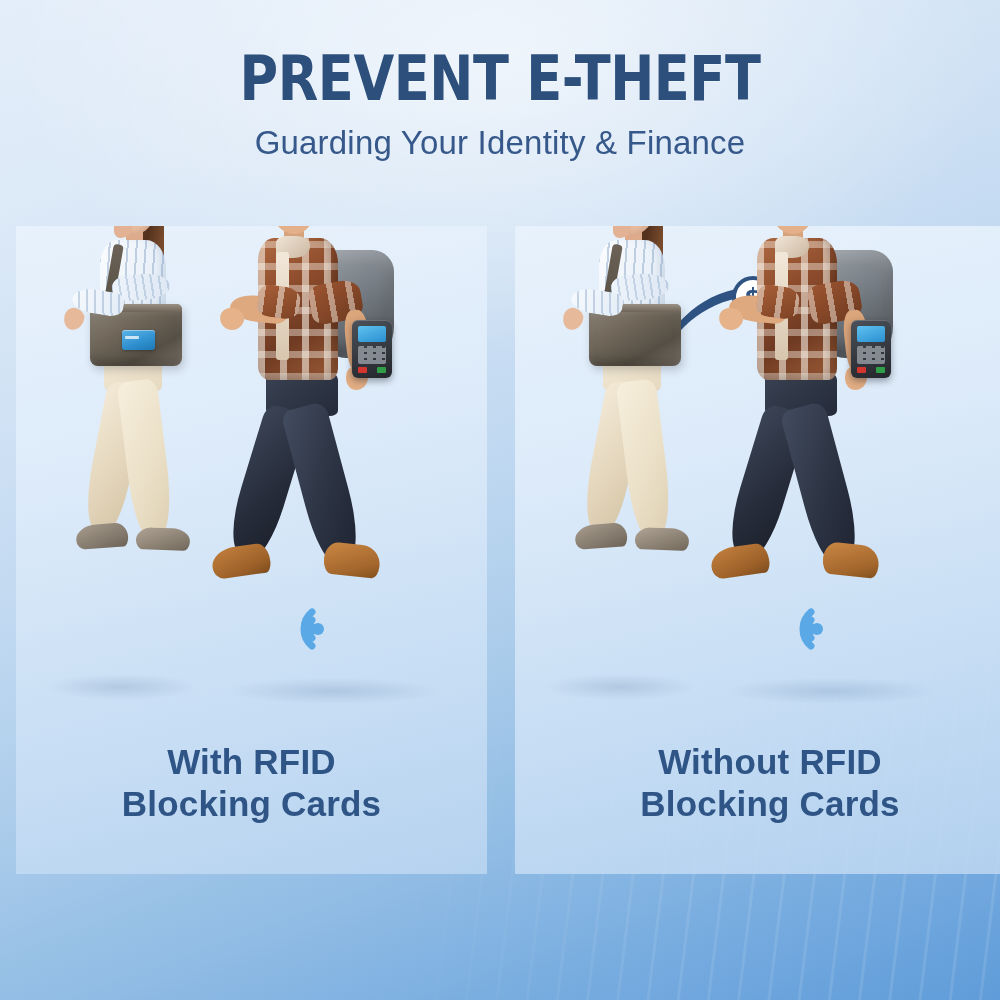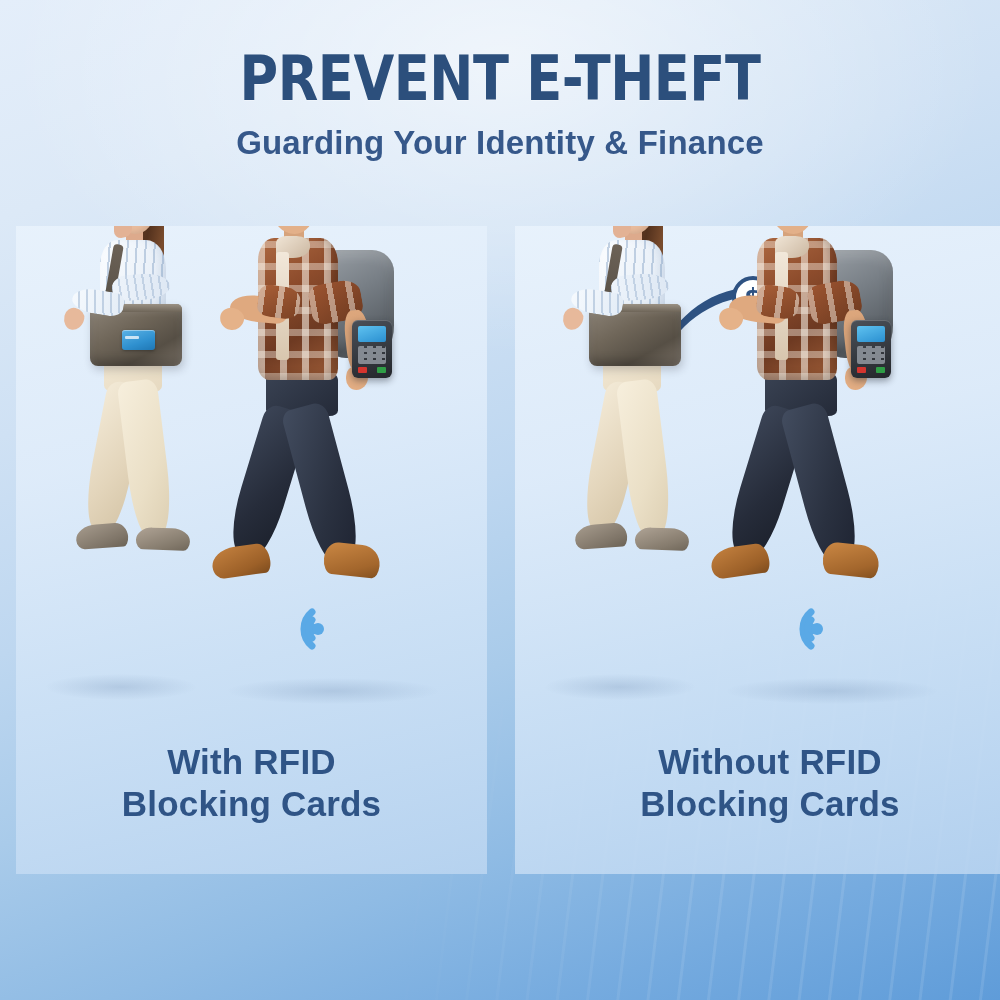--- a/index.html
+++ b/index.html
@@ -53,21 +53,21 @@
     letter-spacing: -0.5px;
     color: #2c4f7c;
     font-family: "DejaVu Sans", sans-serif;
     font-stretch: condensed;
     transform: scaleX(0.93);
     text-shadow: 0 1px 0 rgba(255,255,255,0.35);
   }
   #subtitle {
     margin: 0; padding-top: 16px;
     font-size: 33px; line-height: 1.0;
-    font-weight: 700;
+    font-weight: 400;
     color: #36588a;
     font-family: "Liberation Sans", sans-serif;
     letter-spacing: 0.2px;
   }
 
   
   .panel {
     position: absolute;
     top: 226px; height: 648px;
     background: linear-gradient(168deg,

